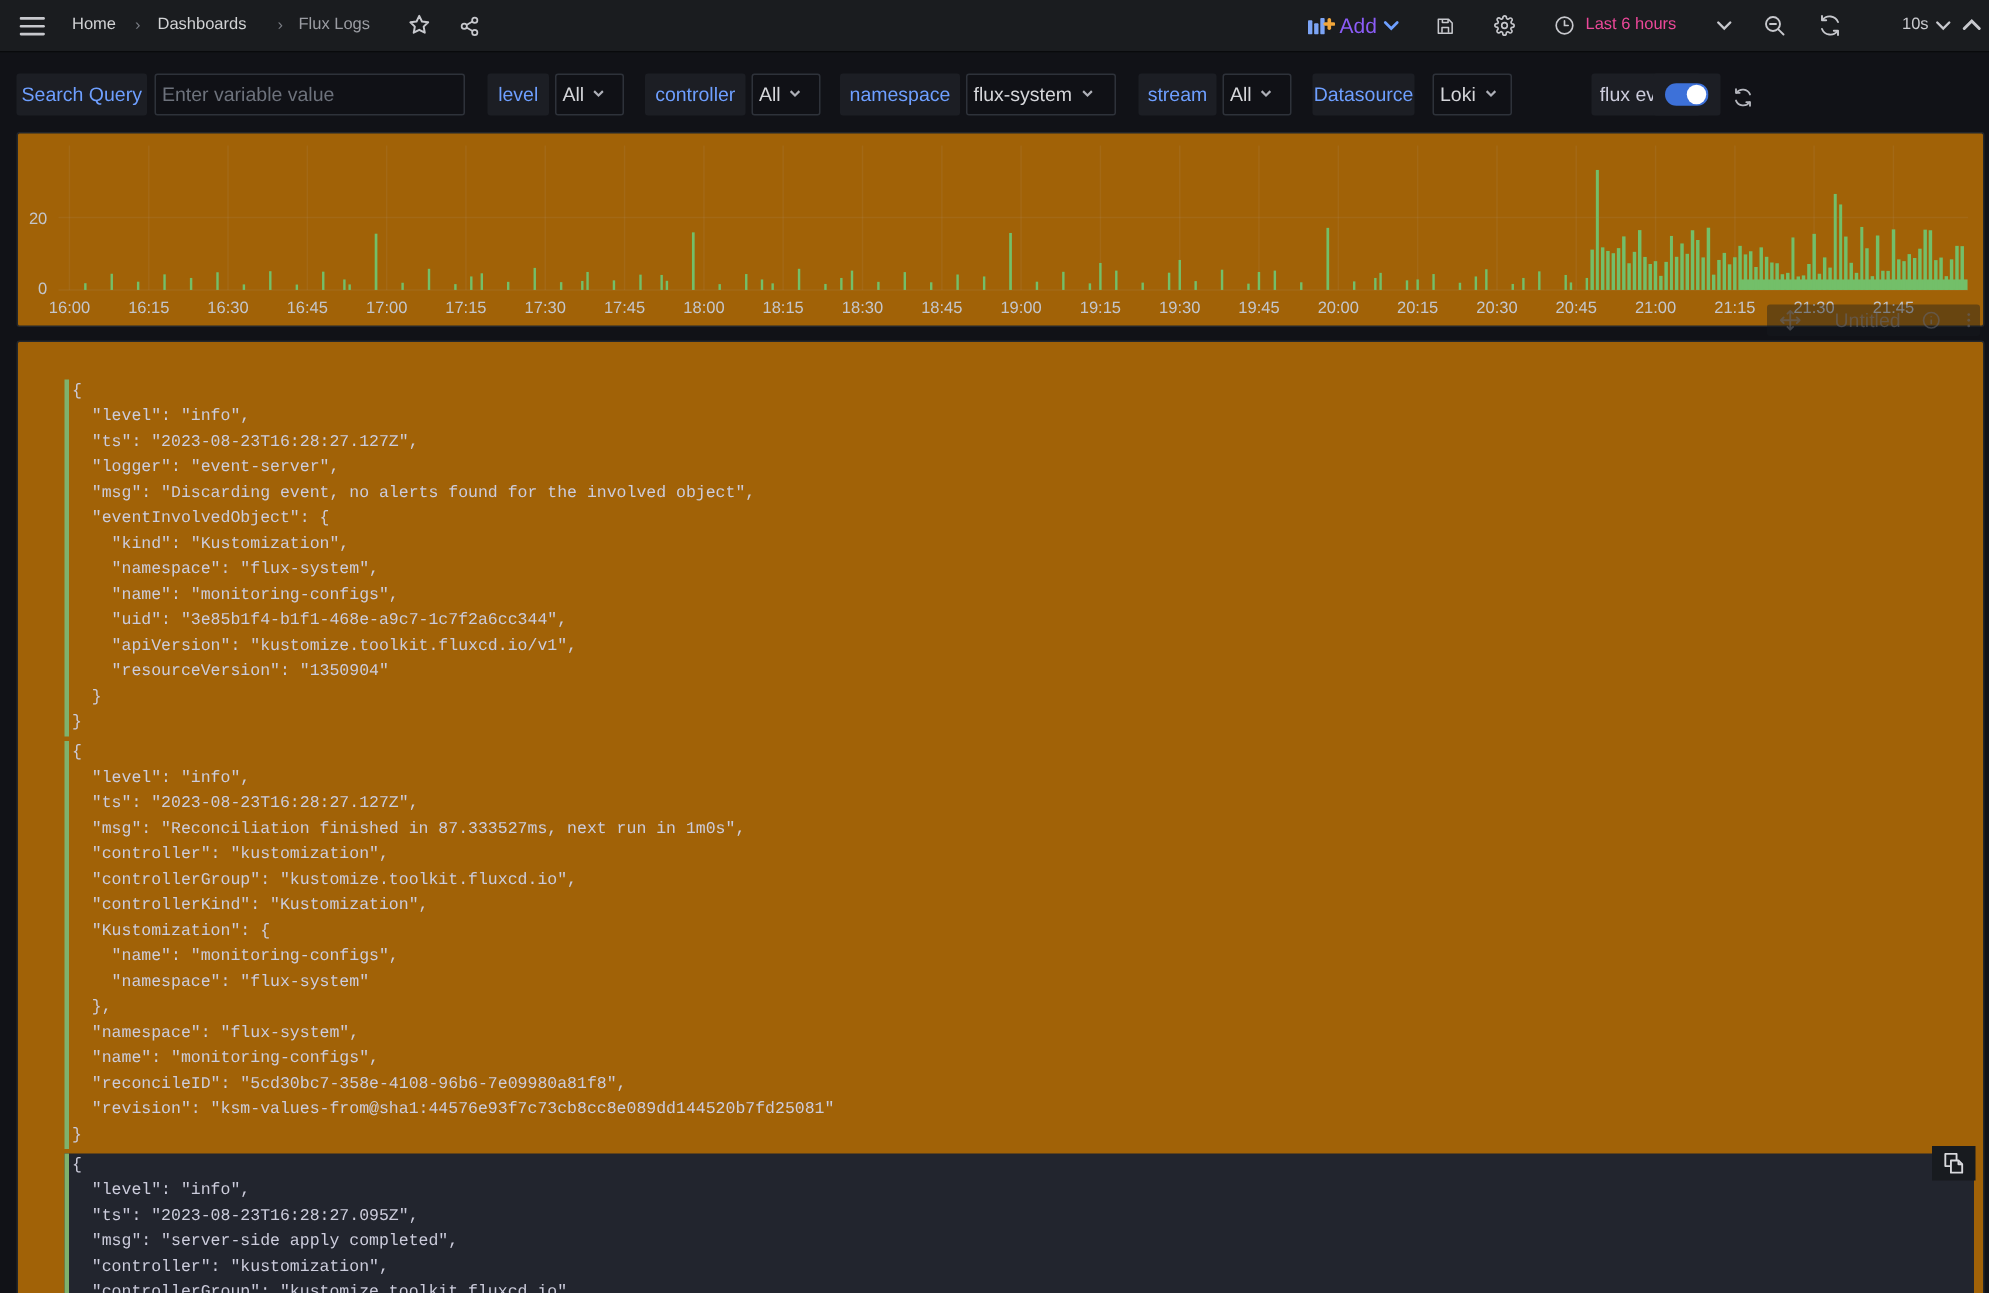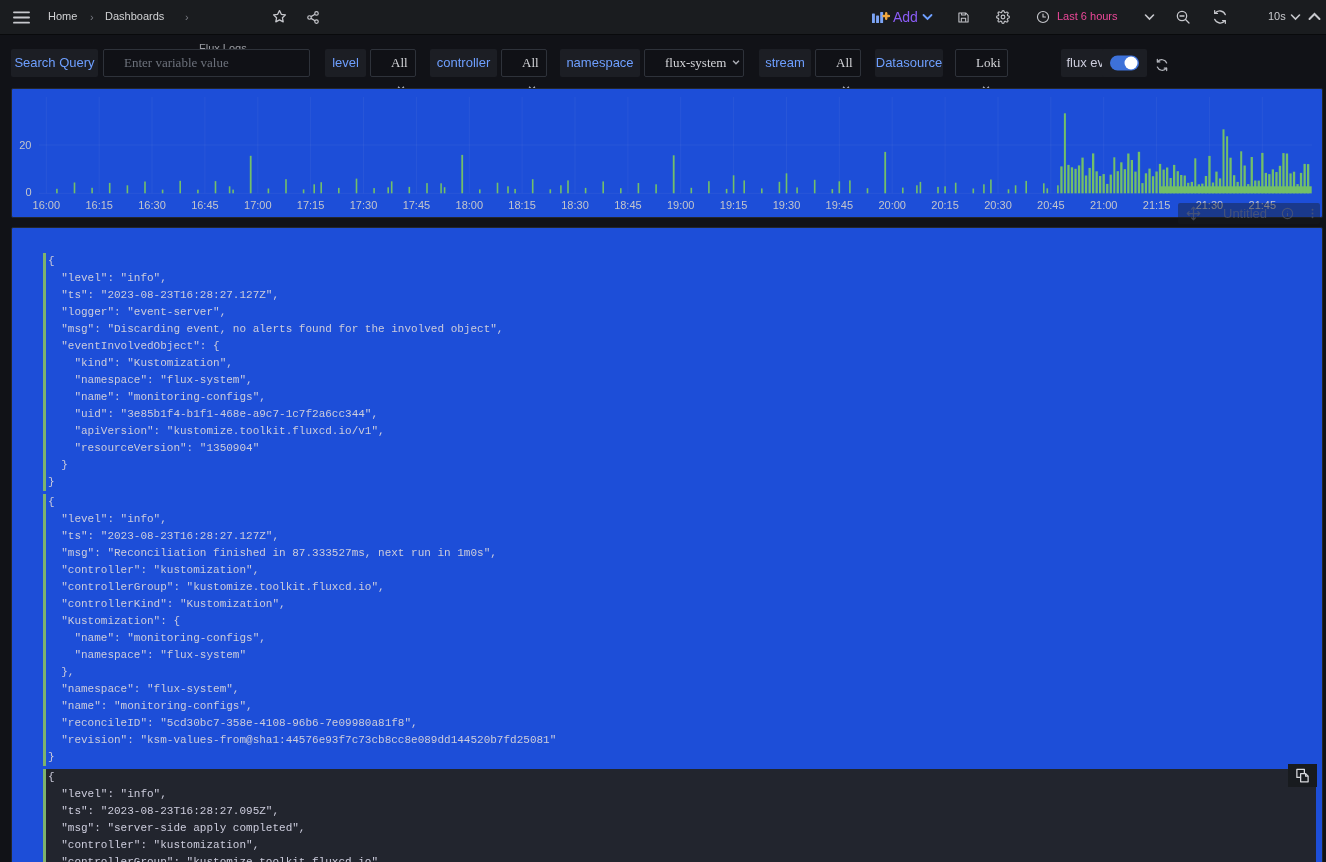--- a/index.html
+++ b/index.html
@@ -2,31 +2,31 @@
 <html><head><meta charset="utf-8"><style>
 * { margin:0; padding:0; box-sizing:border-box; }
 html,body { width:1326px; height:862px; overflow:hidden; background:#111217;
   font-family:"Liberation Sans",sans-serif; }
 .abs { position:absolute; }
 
 #topbar { position:absolute; left:0; top:0; width:1326px; height:35px; background:#1a1c1f;
   border-bottom:1px solid #090a0c; }
 #topbar svg { position:absolute; }
 .crumb { position:absolute; top:9.5px; font-size:11px; color:#d1d2d4; }
-.crumbdim { color:#9b9da3;margin-top:32px; }
+.crumbdim { color:#9b9da3; }
 .sep { color:#7a7d84; font-size:11px; }
 
 .vlabel { position:absolute; top:49px; height:28px; background:#1c1e24; border-radius:2px;
   color:#6e9fff; font-size:13px; line-height:28px; text-align:center; }
 .vlabel.gray { color:#ccccdc;margin-left:36px; }
 .vval { position:absolute; top:49px; height:28px; background:#101116; border:1px solid #2e323a;
-  border-radius:2px; color:#d5d6da; font-size:13px; line-height:26px; padding-left:20px;font-family:Liberation Serif, serif; }
+  border-radius:2px; color:#d5d6da; font-size:13px; line-height:26px; padding-left:4px; }
 .caret { display:inline-block; width:10px; height:10px; margin-left:5px; }
 
-.panel { position:absolute; background:#1d4ed8; border:1px solid #23262b; border-radius:2px; }
+.panel { position:absolute; background:#a16207; border:1px solid #23262b; border-radius:2px; }
 #chart { left:11px; top:88px; width:1312px; height:130px; }
 #logs  { left:11px; top:227px; width:1312px; height:700px; }
 .logblock { position:relative; margin-left:31px; border-left:3px solid #7eb26d; padding-left:2px;
   font-family:"Liberation Mono",monospace; font-size:11px; line-height:17px; color:#ccccdc;
   white-space:pre;  }
 .logblock.hov { background:#22252e; width:1273px; }
 text { font-family:"Liberation Sans",sans-serif; }
 </style></head>
 <body>
 <div id="topbar">

